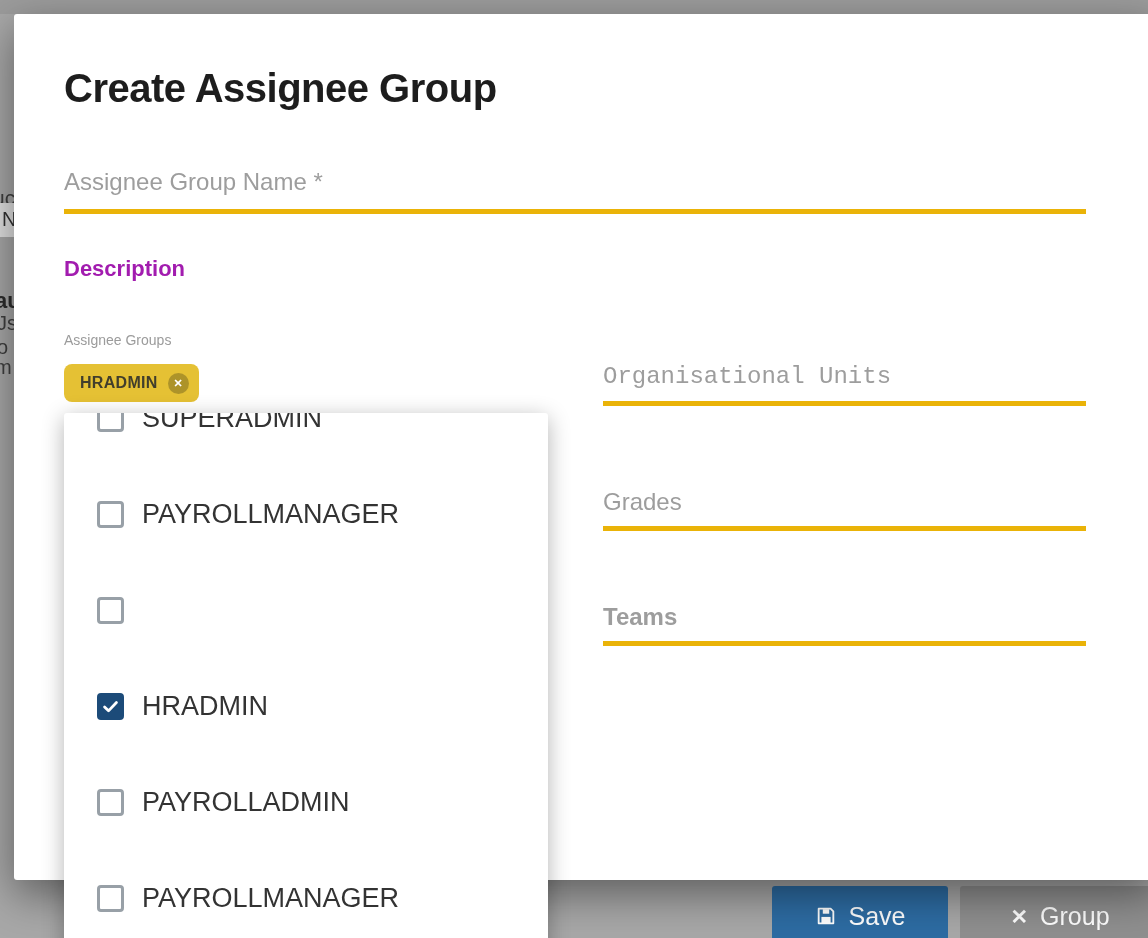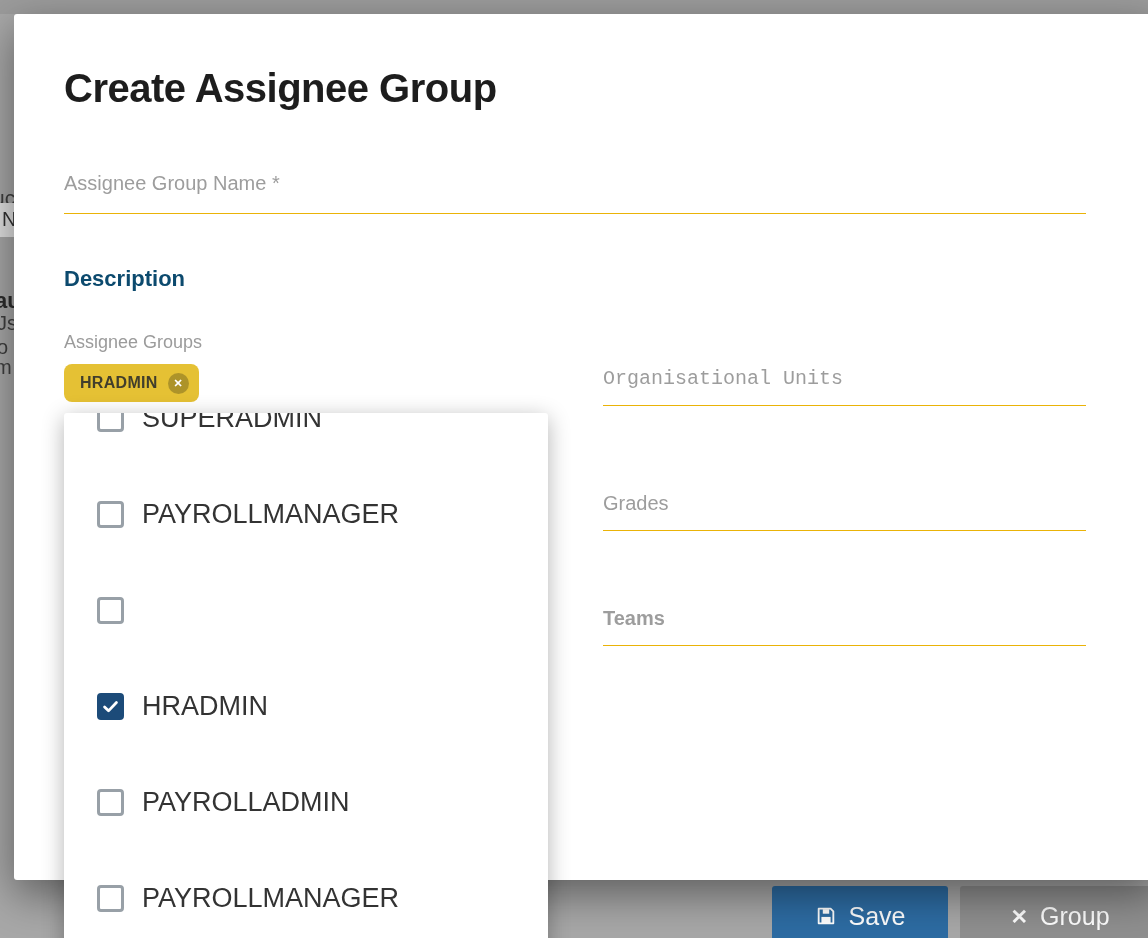--- a/index.html
+++ b/index.html
@@ -53,36 +53,36 @@
     position:absolute; left:14px; top:14px; width:1144px; height:866px;
     background:#ffffff; border-radius:3px;
     box-shadow:0 14px 44px rgba(0,0,0,0.45);
   }
   .modal-title {
     position:absolute; left:50px; top:52px; margin:0;
     font-size:40px; font-weight:800; letter-spacing:-0.5px; color:#1d1d1d;
   }
   .field {
     position:absolute; border:none; outline:none; background:transparent;
-    border-bottom:1px solid #eab308; font-size:20px; color:#4c1d95;
+    border-bottom:5px solid #eab308; font-size:24px; color:#4c1d95;
     font-family:"Liberation Sans", sans-serif; padding:0 0 10px 0;
   }
   .field::placeholder { color:#9d9d9d; opacity:1; }
   .name-field { left:50px; top:150px; width:1022px; height:50px; }
   .right-field { left:589px; width:483px; height:44px; }
   .org-field    { top:348px;font-family:Liberation Mono, monospace; }
   .grades-field { top:473px; }
   .teams-field  { top:588px;font-weight:bold; }
   .description-label {
-    position:absolute; left:50px; top:252px; margin:0;
-    font-size:22px; font-weight:700; color:#0c4a6e;text-align:right;
+    position:absolute; left:50px; top:242px; margin:0;
+    font-size:22px; font-weight:700; color:#a21caf;text-align:right;
   }
   .small-label {
     position:absolute; left:50px; top:318px;
-    font-size:18px; color:#9b9b9b;
+    font-size:14px; color:#9b9b9b;
   }
   .chip {
     position:absolute; left:50px; top:350px; height:38px;
     padding:0 10px 0 16px; background:#e5c134; border-radius:8px;
     display:inline-flex; align-items:center; gap:10px;
   }
   .chip-text { font-size:16px; font-weight:700; color:#413e2c; letter-spacing:0.3px; }
   .chip-x {
     width:21px; height:21px; border-radius:50%;
     background:rgba(68,62,22,0.35); color:#fff;

